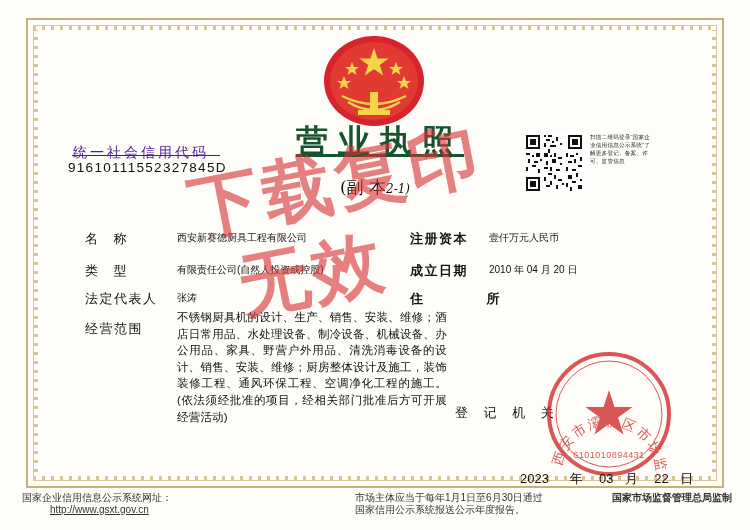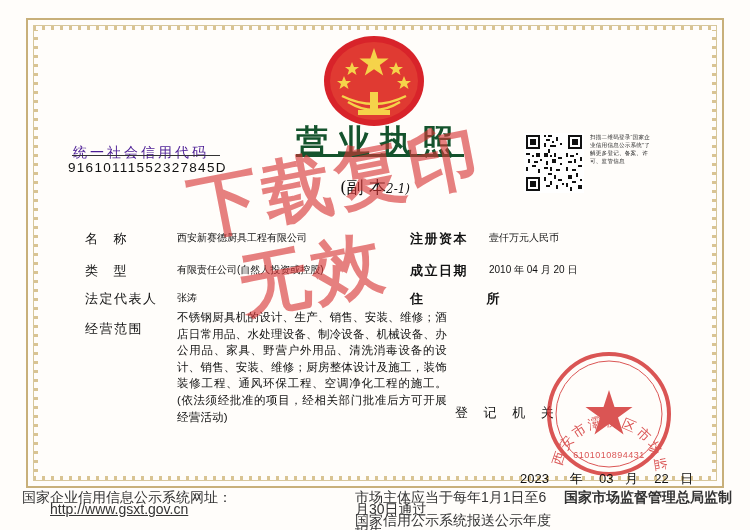--- a/index.html
+++ b/index.html
@@ -243,21 +243,21 @@
   }
   .watermark .l2 { margin-left: 34px; display: block; }
 
   
   .footer {
     position: absolute;
     left: 0;
     top: 492px;
     width: 750px;
     height: 38px;
-    font-size: 14px;
+    font-size: 10px;
     color: #333;
     line-height: 11.5px;
   }
   .footer-left {
     position: absolute;
     left: 22px;
     top: 0;
     width: 230px;
   }
   .footer-left .url {

